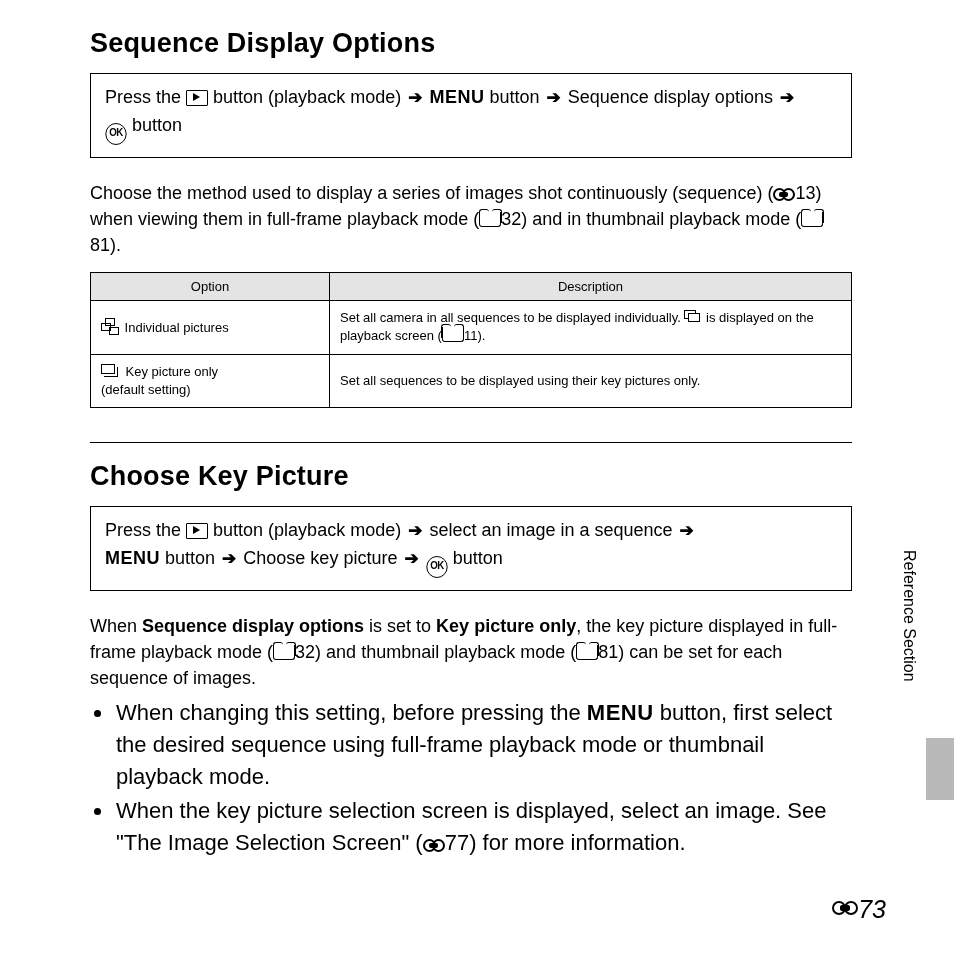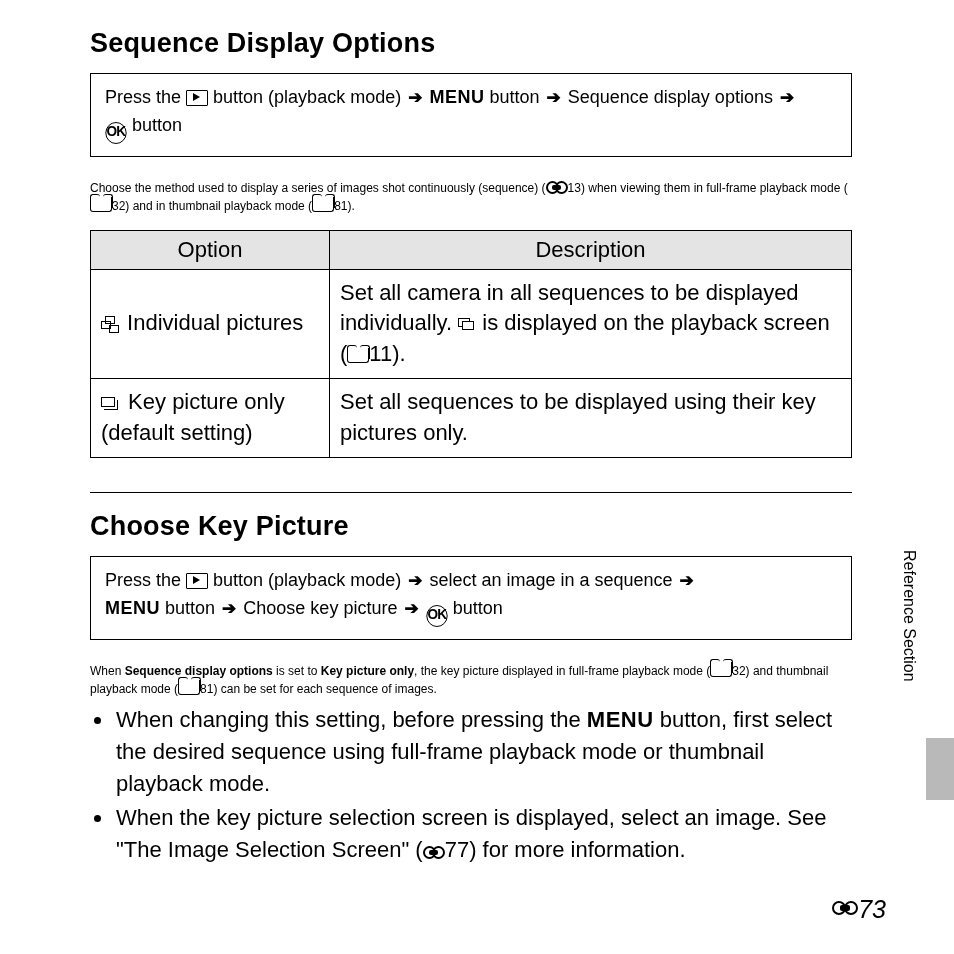--- a/index.html
+++ b/index.html
@@ -25,21 +25,21 @@
     letter-spacing: 0.2px;
   }
   .path-box {
     border: 1px solid #000;
     padding: 10px 14px 12px 14px;
     font-size: 18px;
     line-height: 1.55;
     margin-bottom: 22px;
   }
   .body-text {
-    font-size: 12px;
+    font-size: 18px;
     line-height: 1.45;
     margin: 0 0 4px 0;
   }
   .body-text + .body-text { margin-top: 2px; }
   .block { margin-bottom: 10px; }
 
   
   .icon {
     display: inline-block;
     vertical-align: -3px;
@@ -72,21 +72,21 @@
   .menu-text {
     font-family: Arial, "Segoe UI", sans-serif;
     font-weight: 700;
     letter-spacing: 0.5px;
   }
   .ok-icon {
     width: 20px;
     height: 20px;
     border: 1.8px solid #000;
     border-radius: 50%;
-    font-size: 14px;
+    font-size: 10px;
     font-weight: 800;
     text-align: center;
     line-height: 17px;
     letter-spacing: -0.6px;
     background: #fff;
     transform: scaleX(0.97);
     vertical-align: -5px;
   }
   .ref-icon {
     width: 22px;
@@ -211,21 +211,21 @@
     left: 4px;
     background: #fff;
     box-sizing: border-box;
   }
 
   
   table.opt {
     border-collapse: collapse;
     width: 100%;
     margin: 14px 0 34px 0;
-    font-size: 22px;
+    font-size: 13px;
   }
   table.opt th {
     background: #e4e4e4;
     font-weight: 400;
     text-align: center;
     padding: 6px 10px;
     border: 1px solid #000;
   }
   table.opt td {
     border: 1px solid #000;

